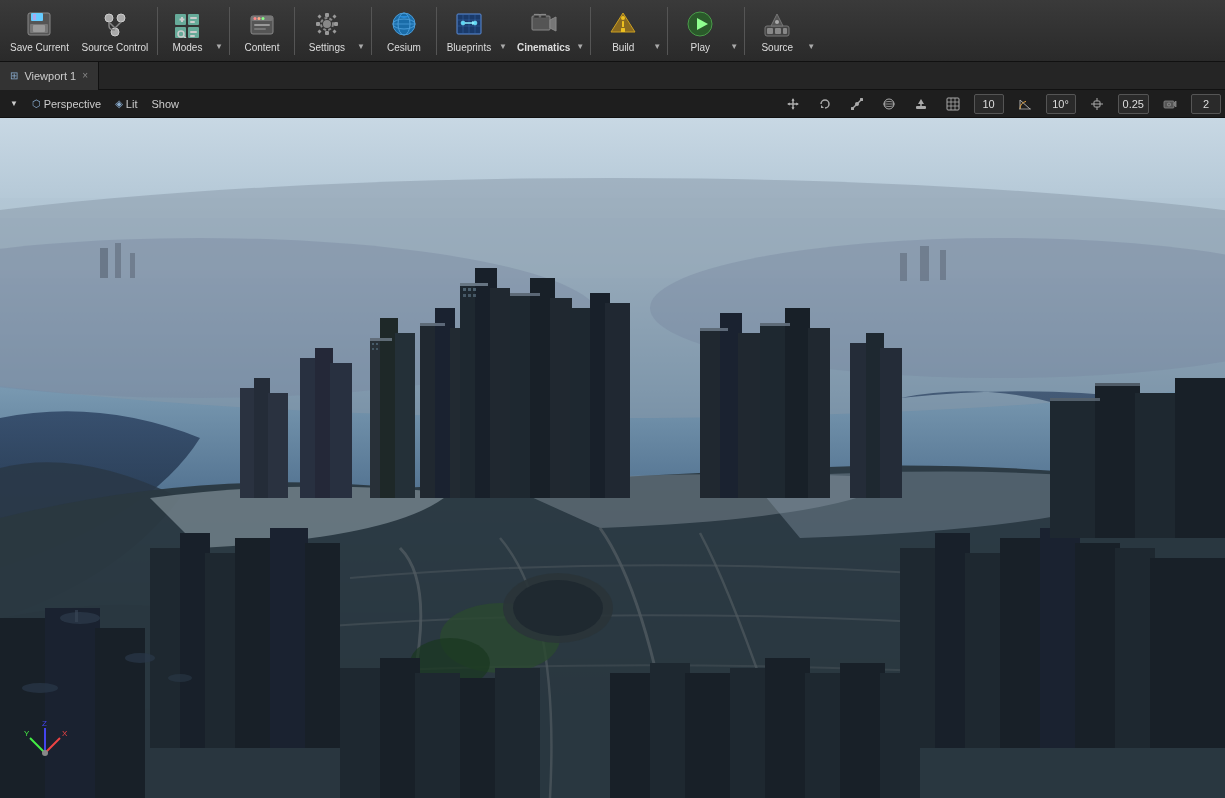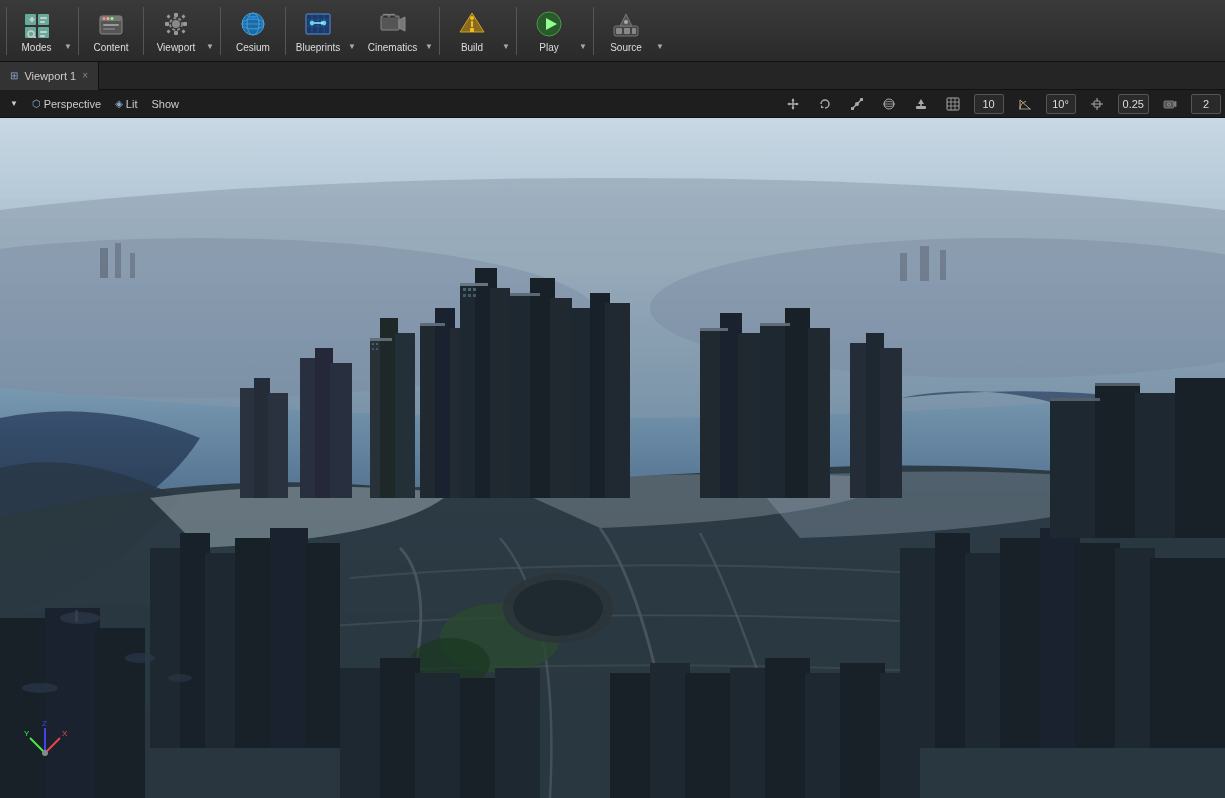--- a/index.html
+++ b/index.html
@@ -199,21 +199,47 @@
       left: 20px;
       width: 50px;
       height: 50px;
     }
   </style>
 </head>
 <body>
 
 <div id="toolbar">
 
-
+  <div class="tool-btn">
+    <div class="icon-area">
+      <svg viewBox="0 0 28 28" fill="none">
+        <rect x="3" y="3" width="22" height="22" rx="2" fill="#555" stroke="#888" stroke-width="1"></rect>
+        <rect x="6" y="3" width="12" height="8" fill="#6cf" rx="1"></rect>
+        <rect x="8" y="4" width="3" height="6" fill="#aae"></rect>
+        <rect x="5" y="14" width="18" height="9" rx="1" fill="#777"></rect>
+        <rect x="8" y="15" width="12" height="7" rx="1" fill="#999"></rect>
+      </svg>
+    </div>
+    <span>Save Current</span>
+  </div>
+
+  <div class="tool-btn" style="min-width:80px;">
+    <div class="icon-area">
+      <svg viewBox="0 0 28 28" fill="none">
+        <circle cx="8" cy="8" r="4" fill="#aaa" stroke="#ccc" stroke-width="1"></circle>
+        <circle cx="20" cy="8" r="4" fill="#aaa" stroke="#ccc" stroke-width="1"></circle>
+        <circle cx="14" cy="22" r="4" fill="#aaa" stroke="#ccc" stroke-width="1"></circle>
+        <line x1="8" y1="12" x2="14" y2="18" stroke="#888" stroke-width="1.5"></line>
+        <line x1="20" y1="12" x2="14" y2="18" stroke="#888" stroke-width="1.5"></line>
+        <line x1="8" y1="12" x2="8" y2="16" stroke="#888" stroke-width="1.5"></line>
+        <path d="M8 16 Q8 20 14 20" stroke="#888" stroke-width="1.5" fill="none"></path>
+      </svg>
+    </div>
+    <span>Source Control</span>
+  </div>
 
   <div class="tool-separator"></div>
 
   <div class="tool-btn-with-arrow">
     <div class="tool-btn" style="min-width:55px;">
       <div class="icon-area">
         <svg viewBox="0 0 28 28" fill="none">
           <rect x="2" y="4" width="11" height="11" rx="1" fill="#6a9"></rect>
           <rect x="15" y="4" width="11" height="11" rx="1" fill="#6a9"></rect>
           <rect x="2" y="17" width="11" height="11" rx="1" fill="#6a9"></rect>
@@ -262,21 +288,21 @@
           <rect x="12" y="3" width="4" height="4" rx="1" fill="#999"></rect>
           <rect x="12" y="21" width="4" height="4" rx="1" fill="#999"></rect>
           <rect x="3" y="12" width="4" height="4" rx="1" fill="#999"></rect>
           <rect x="21" y="12" width="4" height="4" rx="1" fill="#999"></rect>
           <rect x="5" y="5" width="3" height="3" rx="0.5" fill="#999" transform="rotate(45 6.5 6.5)"></rect>
           <rect x="20" y="5" width="3" height="3" rx="0.5" fill="#999" transform="rotate(45 21.5 6.5)"></rect>
           <rect x="5" y="20" width="3" height="3" rx="0.5" fill="#999" transform="rotate(45 6.5 21.5)"></rect>
           <rect x="20" y="20" width="3" height="3" rx="0.5" fill="#999" transform="rotate(45 21.5 21.5)"></rect>
         </svg>
       </div>
-      <span>Viewport</span>
+      <span>Settings</span>
     </div>
     <div class="arrow-part">▼</div>
   </div>
 
   <div class="tool-separator"></div>
 
   <div class="tool-btn">
     <div class="icon-area">
       <svg viewBox="0 0 28 28" fill="none">
         <circle cx="14" cy="14" r="11" fill="#1a6ca8" stroke="#4a9cd8" stroke-width="1"></circle>
@@ -306,21 +332,21 @@
           <line x1="10" y1="13" x2="18" y2="13" stroke="#8af0ff" stroke-width="1.5"></line>
           <polygon points="17,11 20,13 17,15" fill="#8af0ff"></polygon>
         </svg>
       </div>
       <span>Blueprints</span>
     </div>
     <div class="arrow-part">▼</div>
   </div>
 
   <div class="tool-btn-with-arrow">
-    <div class="tool-btn" style="min-width:65px;">
+    <div class="tool-btn" style="min-width:65px;font-weight:bold;">
       <div class="icon-area">
         <svg viewBox="0 0 28 28" fill="none">
           <rect x="2" y="6" width="18" height="14" rx="1" fill="#555" stroke="#888" stroke-width="1"></rect>
           <polygon points="20,10 26,7 26,21 20,18" fill="#777" stroke="#888" stroke-width="1"></polygon>
           <rect x="4" y="4" width="5" height="4" rx="0.5" fill="#333" stroke="#666" stroke-width="0.5"></rect>
           <rect x="11" y="4" width="5" height="4" rx="0.5" fill="#333" stroke="#666" stroke-width="0.5"></rect>
           <rect x="4" y="4" width="12" height="1.5" fill="#888"></rect>
         </svg>
       </div>
       <span>Cinematics</span>

